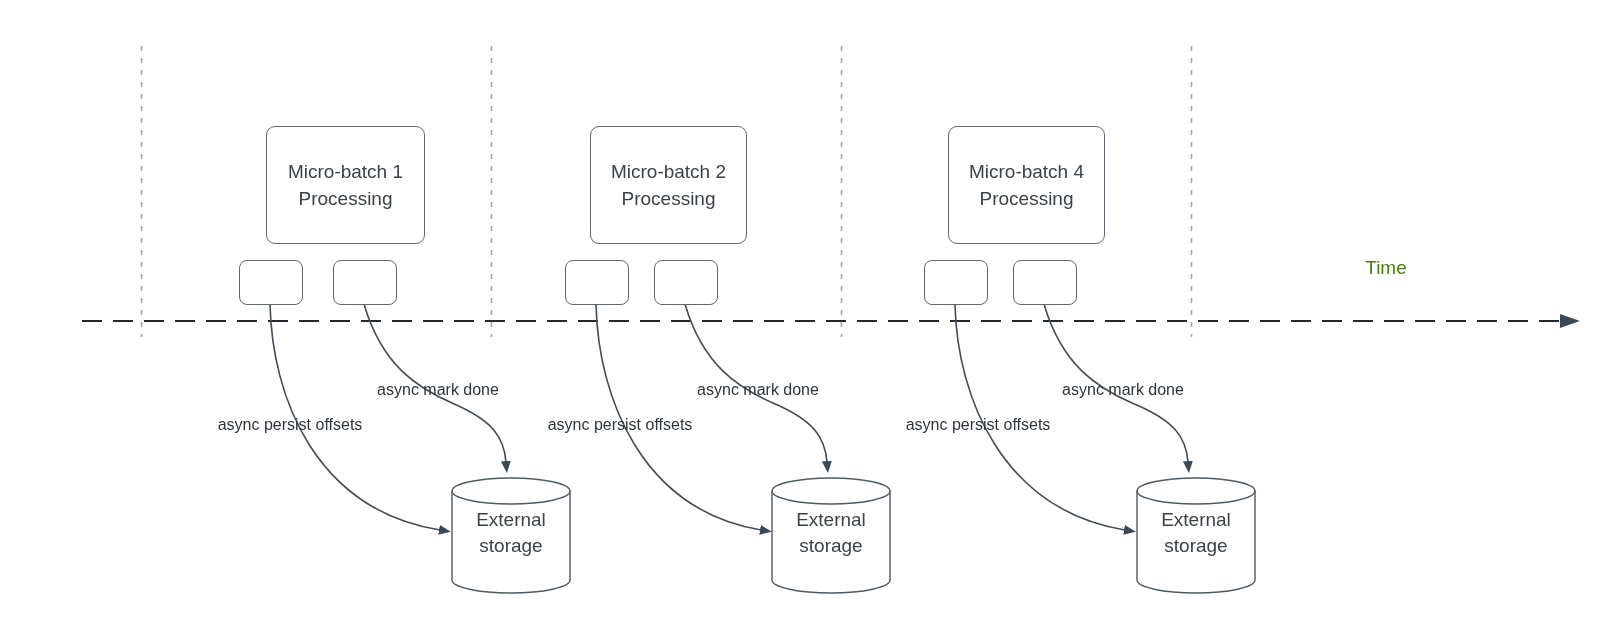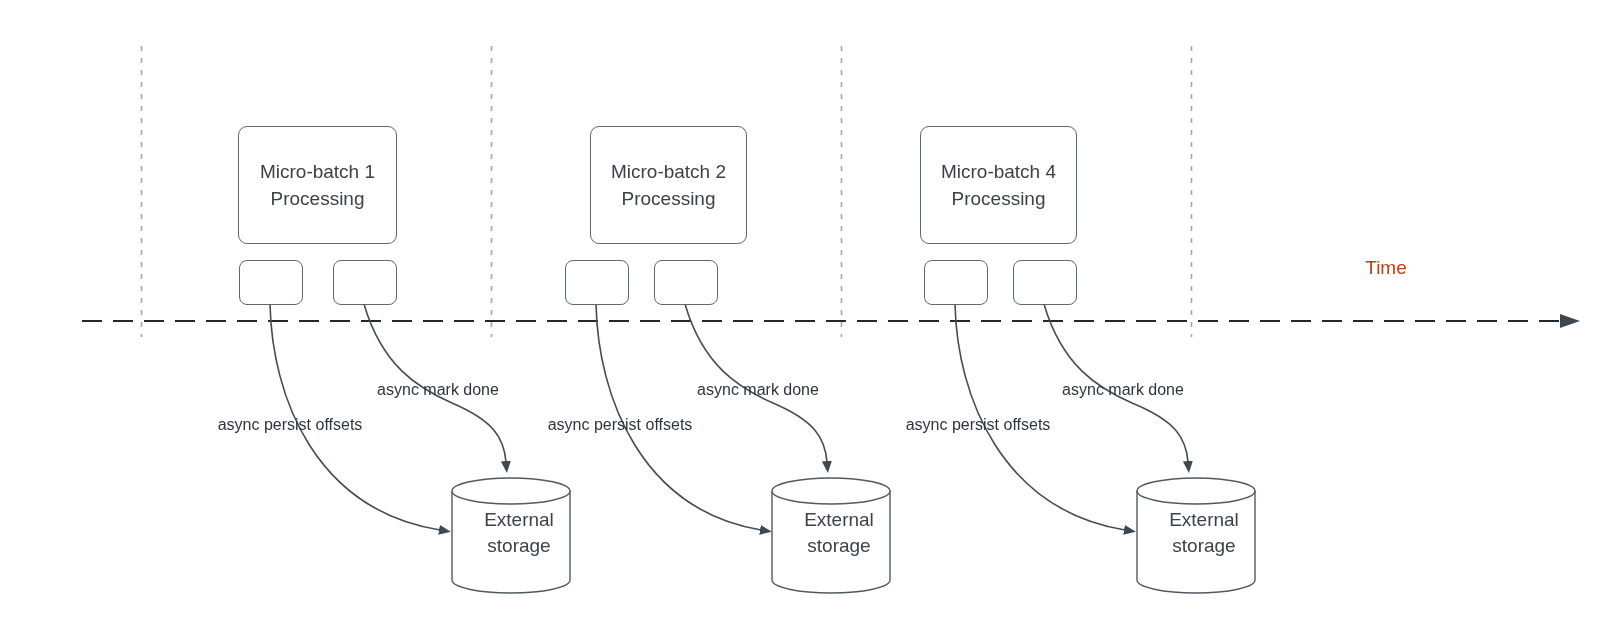--- a/index.html
+++ b/index.html
@@ -14,21 +14,21 @@
   #linework { position: absolute; left: 0; top: 0; z-index: 0; }
   .proc-box {
     position: absolute; z-index: 1;
     border: 1.4px solid #5f6872;
     border-radius: 9px;
     background: #ffffff;
     display: flex; flex-direction: column;
     align-items: center; justify-content: center;
     text-align: center;
     color: #3b4249;
-    font-size: 19px; line-height: 27px;
+    font-size: 19px; line-height: 27px; margin-left: 28px;
   }
   .task-box {
     position: absolute; z-index: 1;
     width: 62px; height: 43px;
     border: 1.4px solid #5f6872;
     border-radius: 8px;
     background: #ffffff;
   }
   .curve-label {
     position: absolute; z-index: 2;
@@ -36,27 +36,27 @@
     white-space: nowrap;
     font-size: 16px; font-weight: normal;
     color: #2e353d;
   }
   .storage-label {
     position: absolute; z-index: 2;
     width: 118px;
     display: flex; flex-direction: column;
     align-items: center; text-align: center;
     color: #3b4249;
-    font-size: 19px; line-height: 26px; padding-left: 8px;
+    font-size: 19px; line-height: 26px;
   }
   .time-label {
     position: absolute; z-index: 1;
     transform: translateX(-50%);
     font-size: 19px;
-    color: #c2410c;
+    color: #4d7c0f;
     white-space: nowrap;
   }
 </style>
 </head>
 <body>
 
 <div id="canvas">
 
   <svg id="linework" width="1600" height="642" viewBox="0 0 1600 642">
     <defs>
@@ -98,21 +98,21 @@
   </div>
   <div class="task-box" style="left:239px; top:260px;"></div>
   <div class="task-box" style="left:333px; top:260px;"></div>
   <div class="curve-label" style="left:290px; top:416px;">async persist offsets</div>
   <div class="curve-label" style="left:438px; top:381px;">async mark done</div>
   <div class="storage-label" style="left:452px; top:507px;">
     <span>External</span>
     <span>storage</span>
   </div>
 
-  <div class="proc-box" style="left:590px; top:126px; width:155px; height:116px;align-items:center;">
+  <div class="proc-box" style="left:562px; top:126px; width:155px; height:116px;align-items:center;">
     <span>Micro-batch 2</span>
     <span>Processing</span>
   </div>
   <div class="task-box" style="left:565px; top:260px;"></div>
   <div class="task-box" style="left:654px; top:260px;"></div>
   <div class="curve-label" style="left:620px; top:416px;">async persist offsets</div>
   <div class="curve-label" style="left:758px; top:381px;">async mark done</div>
   <div class="storage-label" style="left:772px; top:507px;">
     <span>External</span>
     <span>storage</span>

